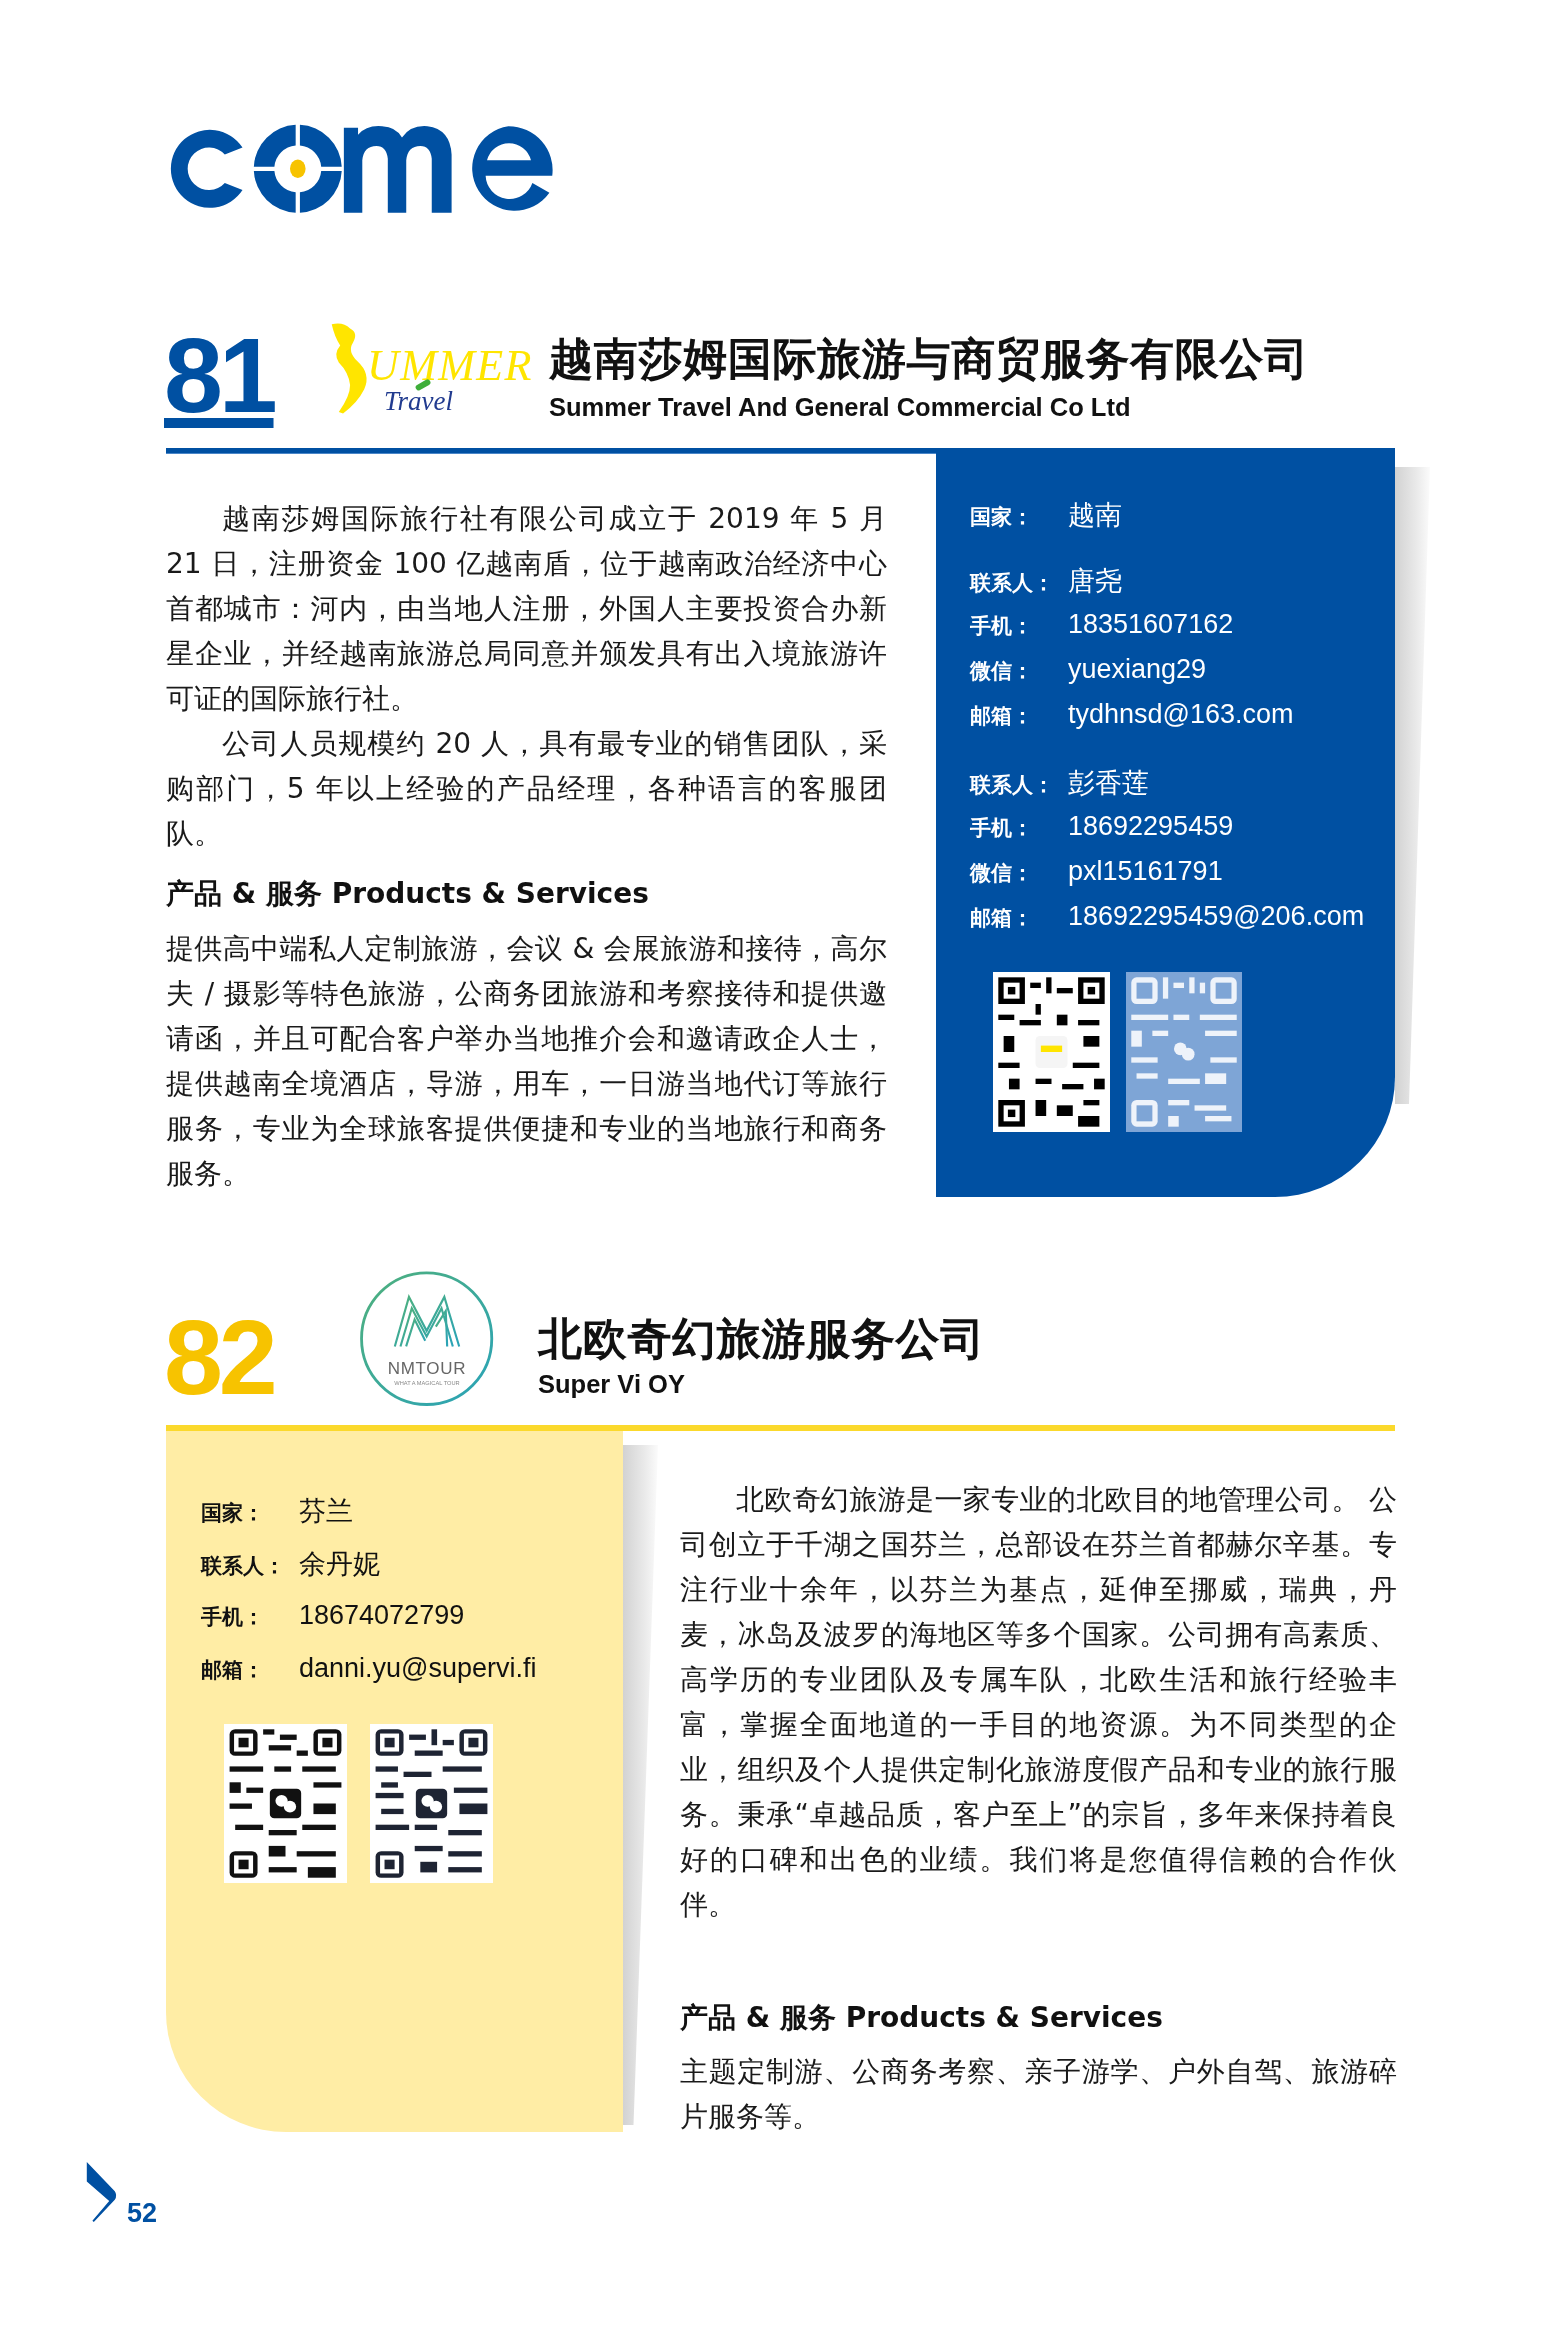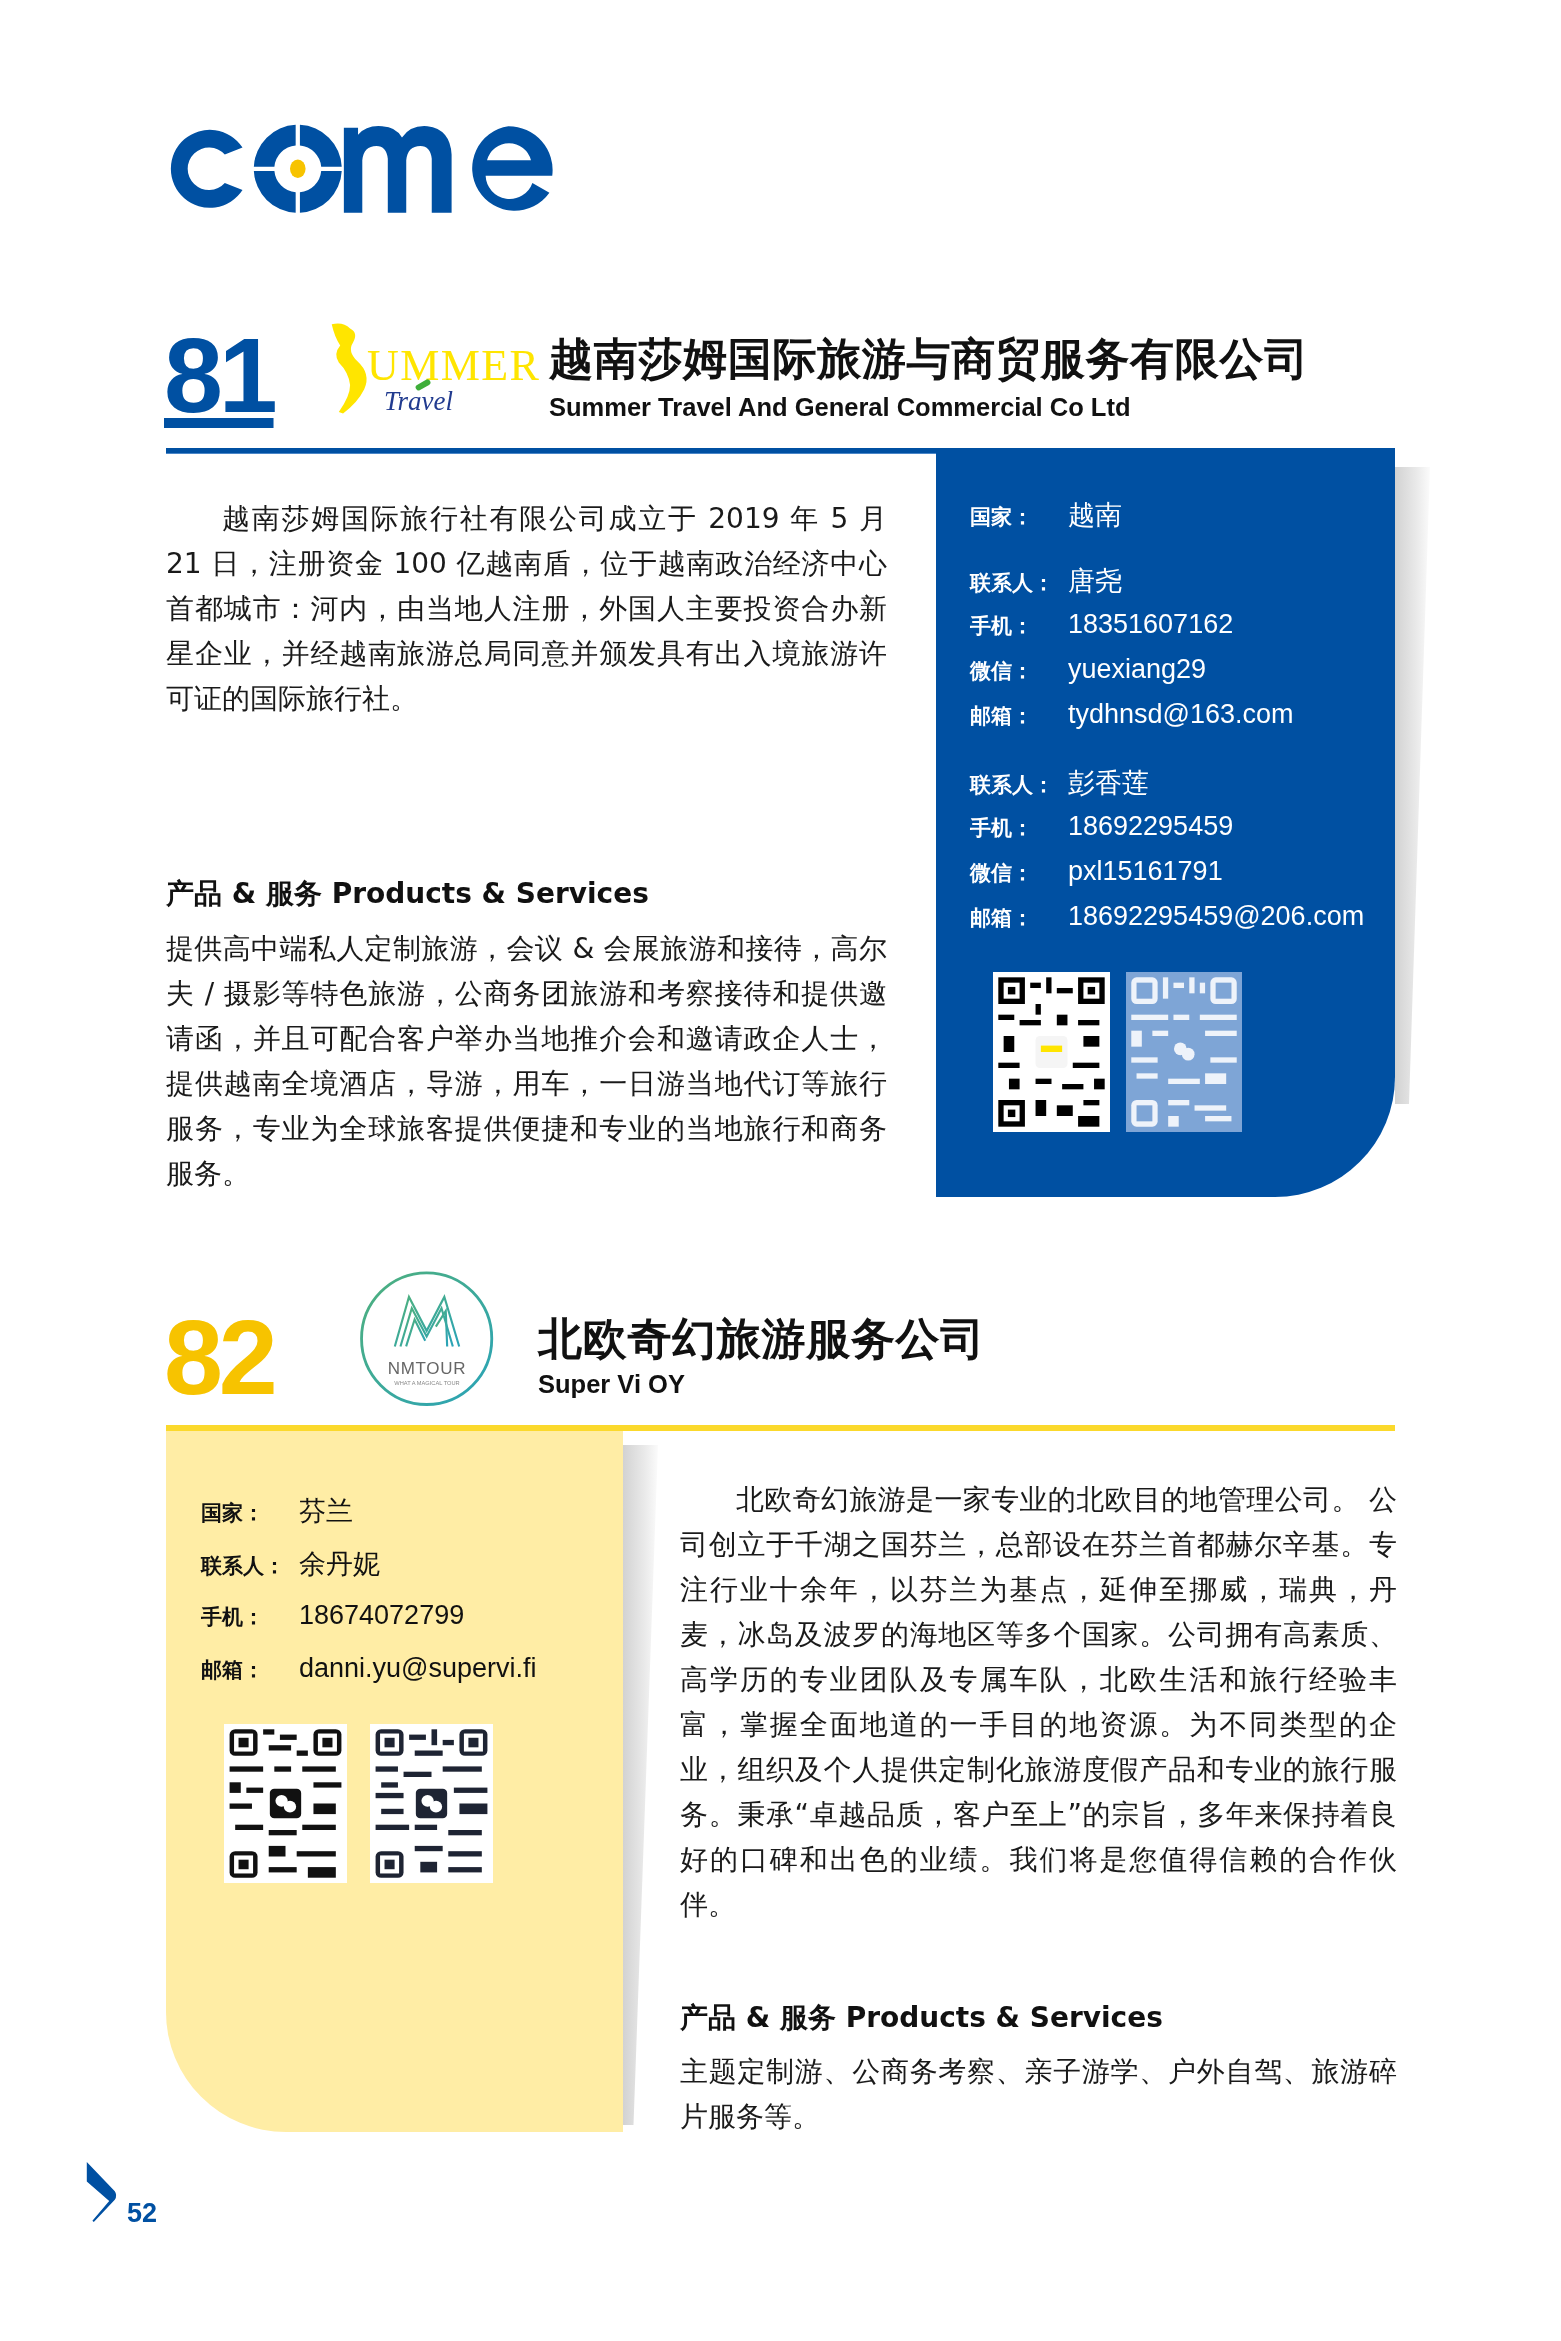--- a/index.html
+++ b/index.html
@@ -69,21 +69,21 @@
   </svg>
 </div>
 
 <section>
   <div class="abs entry-num blue" style="left:164px; top:322px;">81</div>
 
   <div class="abs" style="left:319px; top:317px; width:205px; height:103px;">
     <svg viewBox="0 0 290 145" width="205" height="103">
       <path d="M18 10 Q34 6 44 16 Q56 22 48 36 Q40 48 54 62 Q74 80 64 102 Q54 122 34 136 L28 134 Q44 112 44 96 Q42 78 28 64 Q20 52 30 40 Q22 28 18 10 Z" fill="#ffe500"></path>
     </svg>
-    <div class="abs" style="left:48px; top:27px; font-family:'Liberation Serif',serif; font-size:44px; color:#ffe500; letter-spacing:1.4px; line-height:1;">UMMER</div>
+    <div class="abs" style="left:48px; top:27px; font-family:'Liberation Serif',serif; font-size:44px; color:#ffe500; letter-spacing:1.4px; line-height:1;font-style:italic;">UMMER</div>
     <div class="abs" style="left:65px; top:71px; font-family:'Liberation Serif',serif; font-style:italic; font-size:27px; color:#213b8f; line-height:1;">Travel</div>
     <div class="abs" style="left:96px; top:65px; width:15.6px; height:5.7px; background:#3fae3a; transform:rotate(-30deg); border-radius:2.8px;"></div>
   </div>
 
   <div class="abs title-cn" style="left:549px; top:337px;">越南莎姆国际旅游与商贸服务有限公司</div>
   <div class="abs title-en" style="left:549px; top:395px;">Summer Travel And General Commercial Co Ltd</div>
 
   <div class="abs rule blue" style="left:166px; top:448px; width:1229px;"></div>
 
   <div class="abs shadow-strip" style="left:1395px; top:467px; width:35px; height:637px; clip-path: polygon(0 0, 100% 0, 40% 100%, 0 100%);"></div>
@@ -205,20 +205,21 @@
             <rect x="15" y="27" width="5" height="1"></rect>
           <circle cx="10.3" cy="14.4" r="1.2"></circle>
             <circle cx="11.8" cy="15.4" r="1.2"></circle>
         </g>
       </svg>
     </div>
   </div>
 
   <div class="abs body-text" style="left:166px; top:496px; width:721px;">
     <p>越南莎姆国际旅行社有限公司成立于 2019 年 5 月 21 日，注册资金 100 亿越南盾，位于越南政治经济中心首都城市：河内，由当地人注册，外国人主要投资合办新星企业，并经越南旅游总局同意并颁发具有出入境旅游许可证的国际旅行社。</p>
+    <p>公司人员规模约 20 人，具有最专业的销售团队，采购部门，5 年以上经验的产品经理，各种语言的客服团队。</p>
   </div>
   <div class="abs section-heading" style="left:166px; top:880px;">产品 &amp; 服务 Products &amp; Services</div>
   <div class="abs body-text" style="left:166px; top:926px; width:721px;">提供高中端私人定制旅游，会议 &amp; 会展旅游和接待，高尔夫 / 摄影等特色旅游，公商务团旅游和考察接待和提供邀请函，并且可配合客户举办当地推介会和邀请政企人士，提供越南全境酒店，导游，用车，一日游当地代订等旅行服务，专业为全球旅客提供便捷和专业的当地旅行和商务服务。</div>
 </section>
 
 <section>
   <div class="abs entry-num yellow" style="left:164px; top:1304px;">82</div>
 
   <div class="abs" style="left:358px; top:1270px; width:138px; height:138px;">
     <svg viewBox="0 0 195 195" width="138" height="138">

